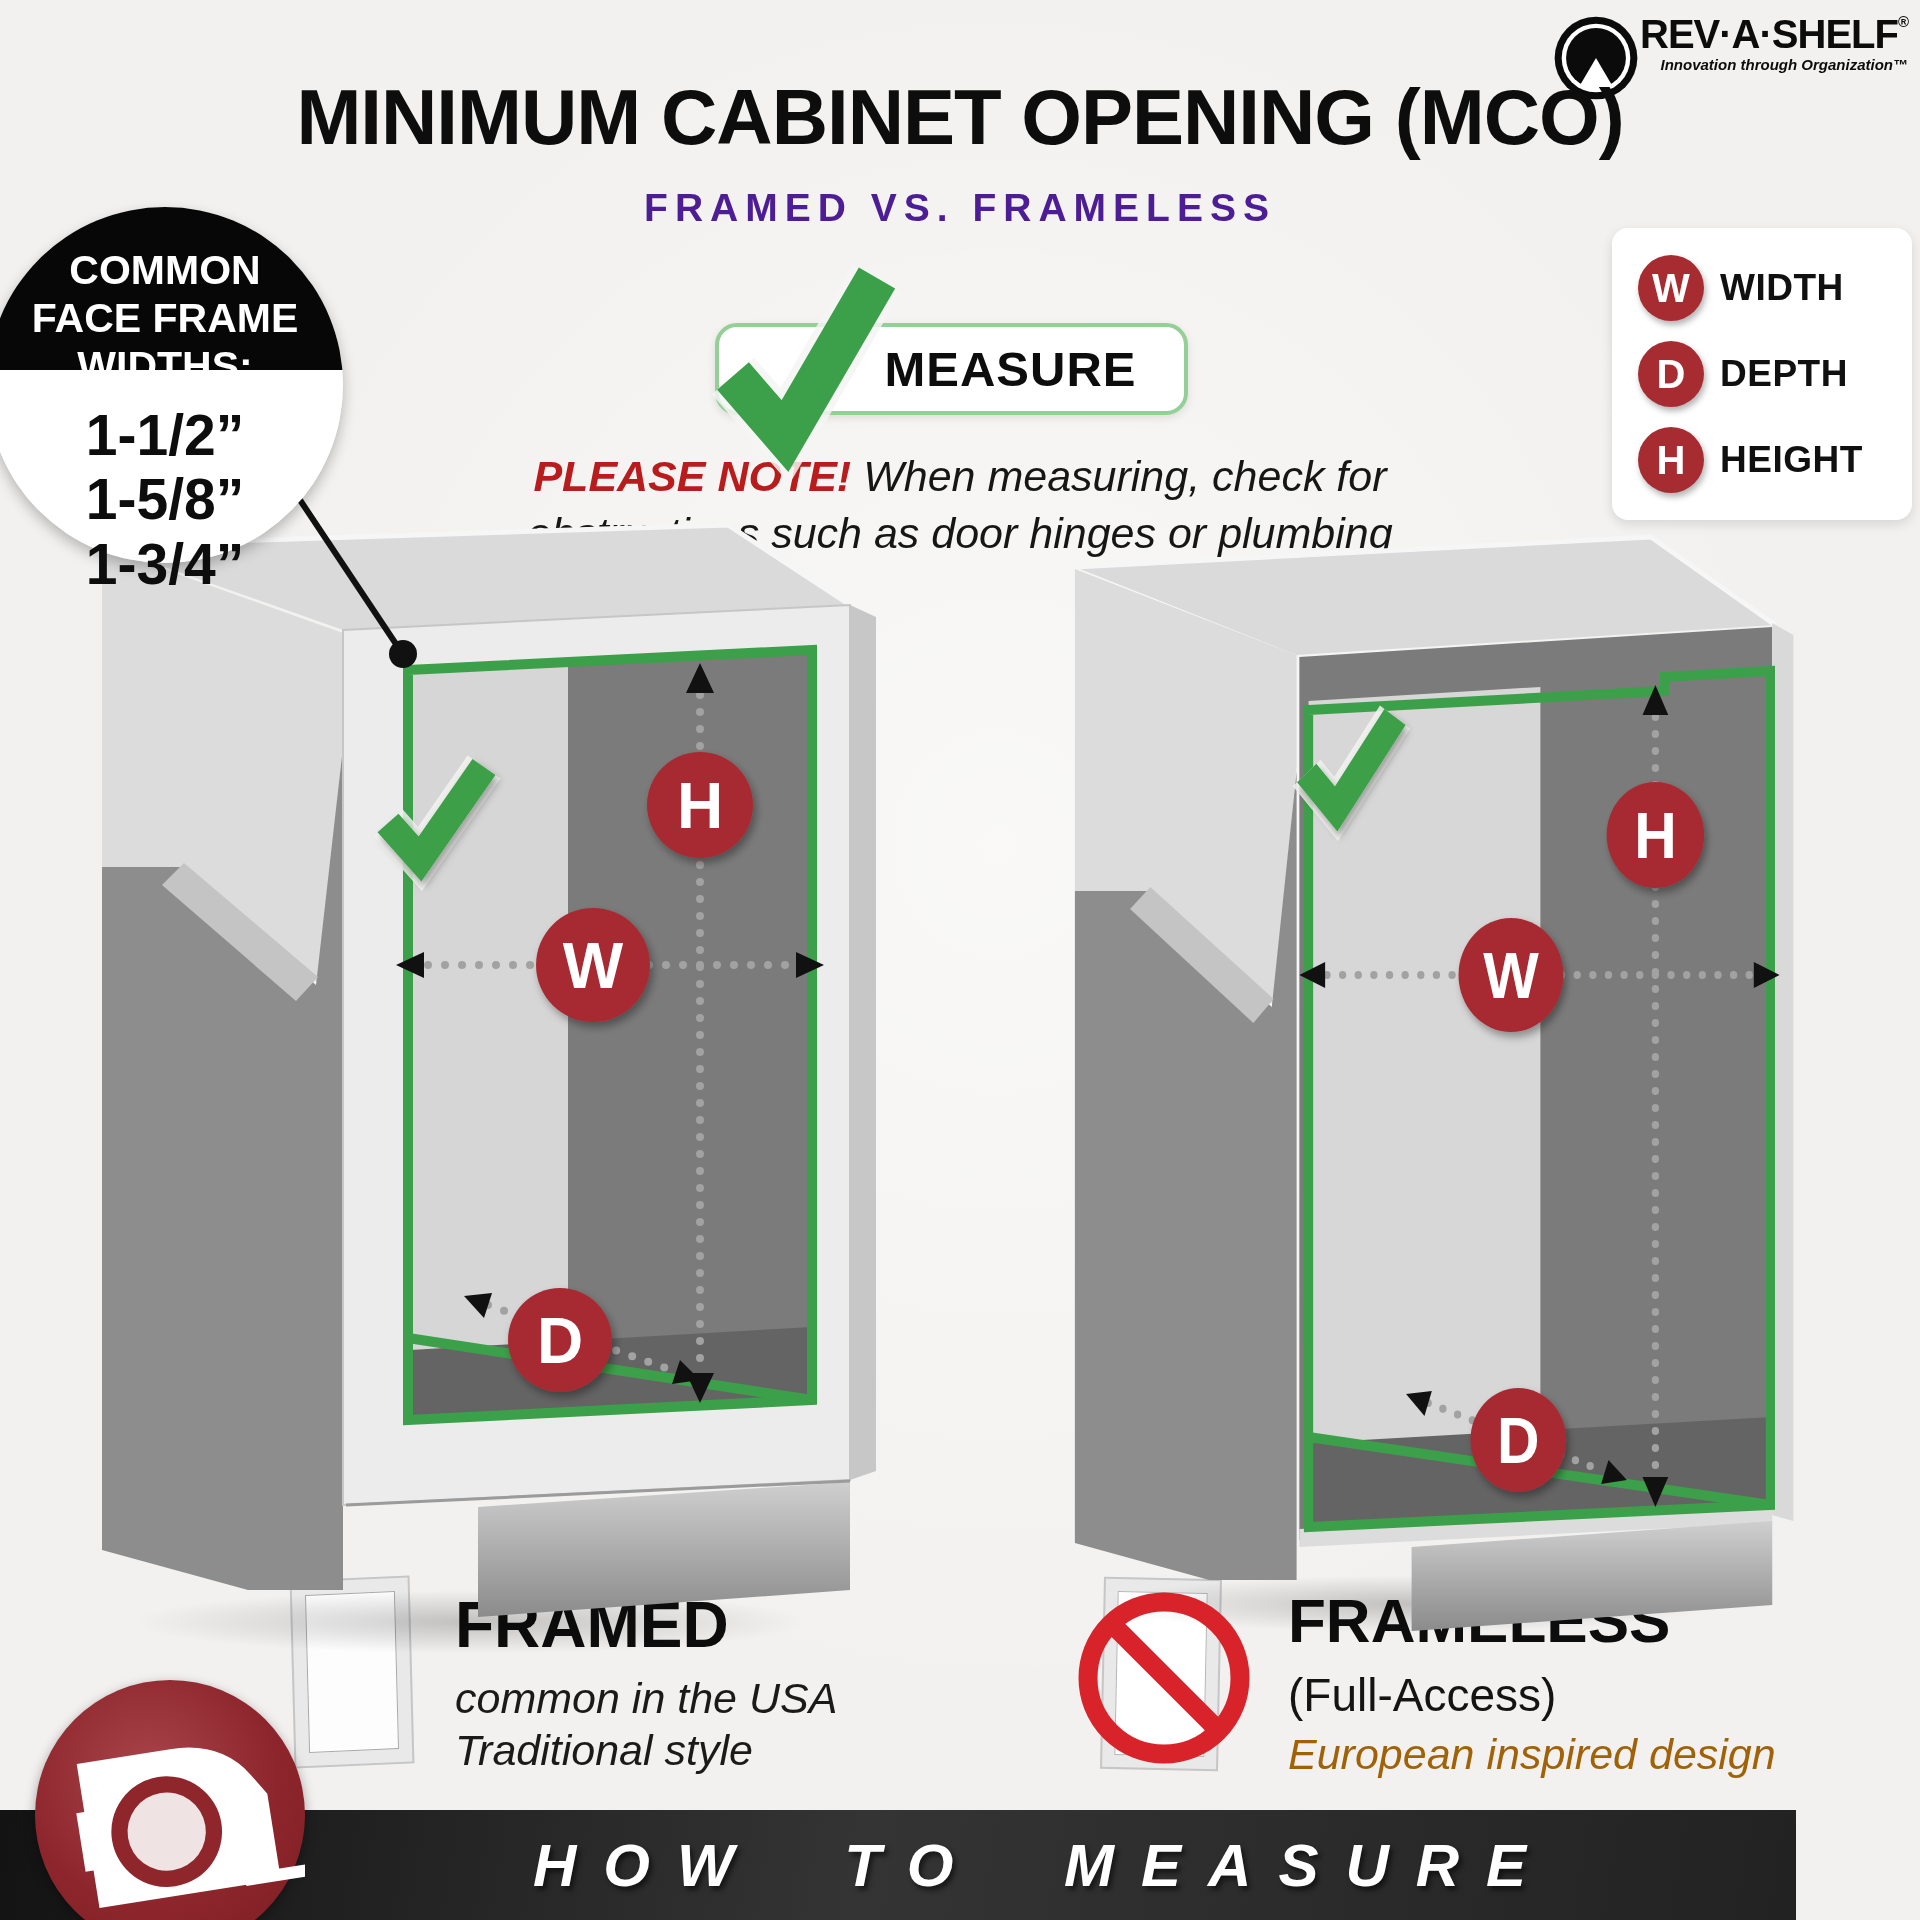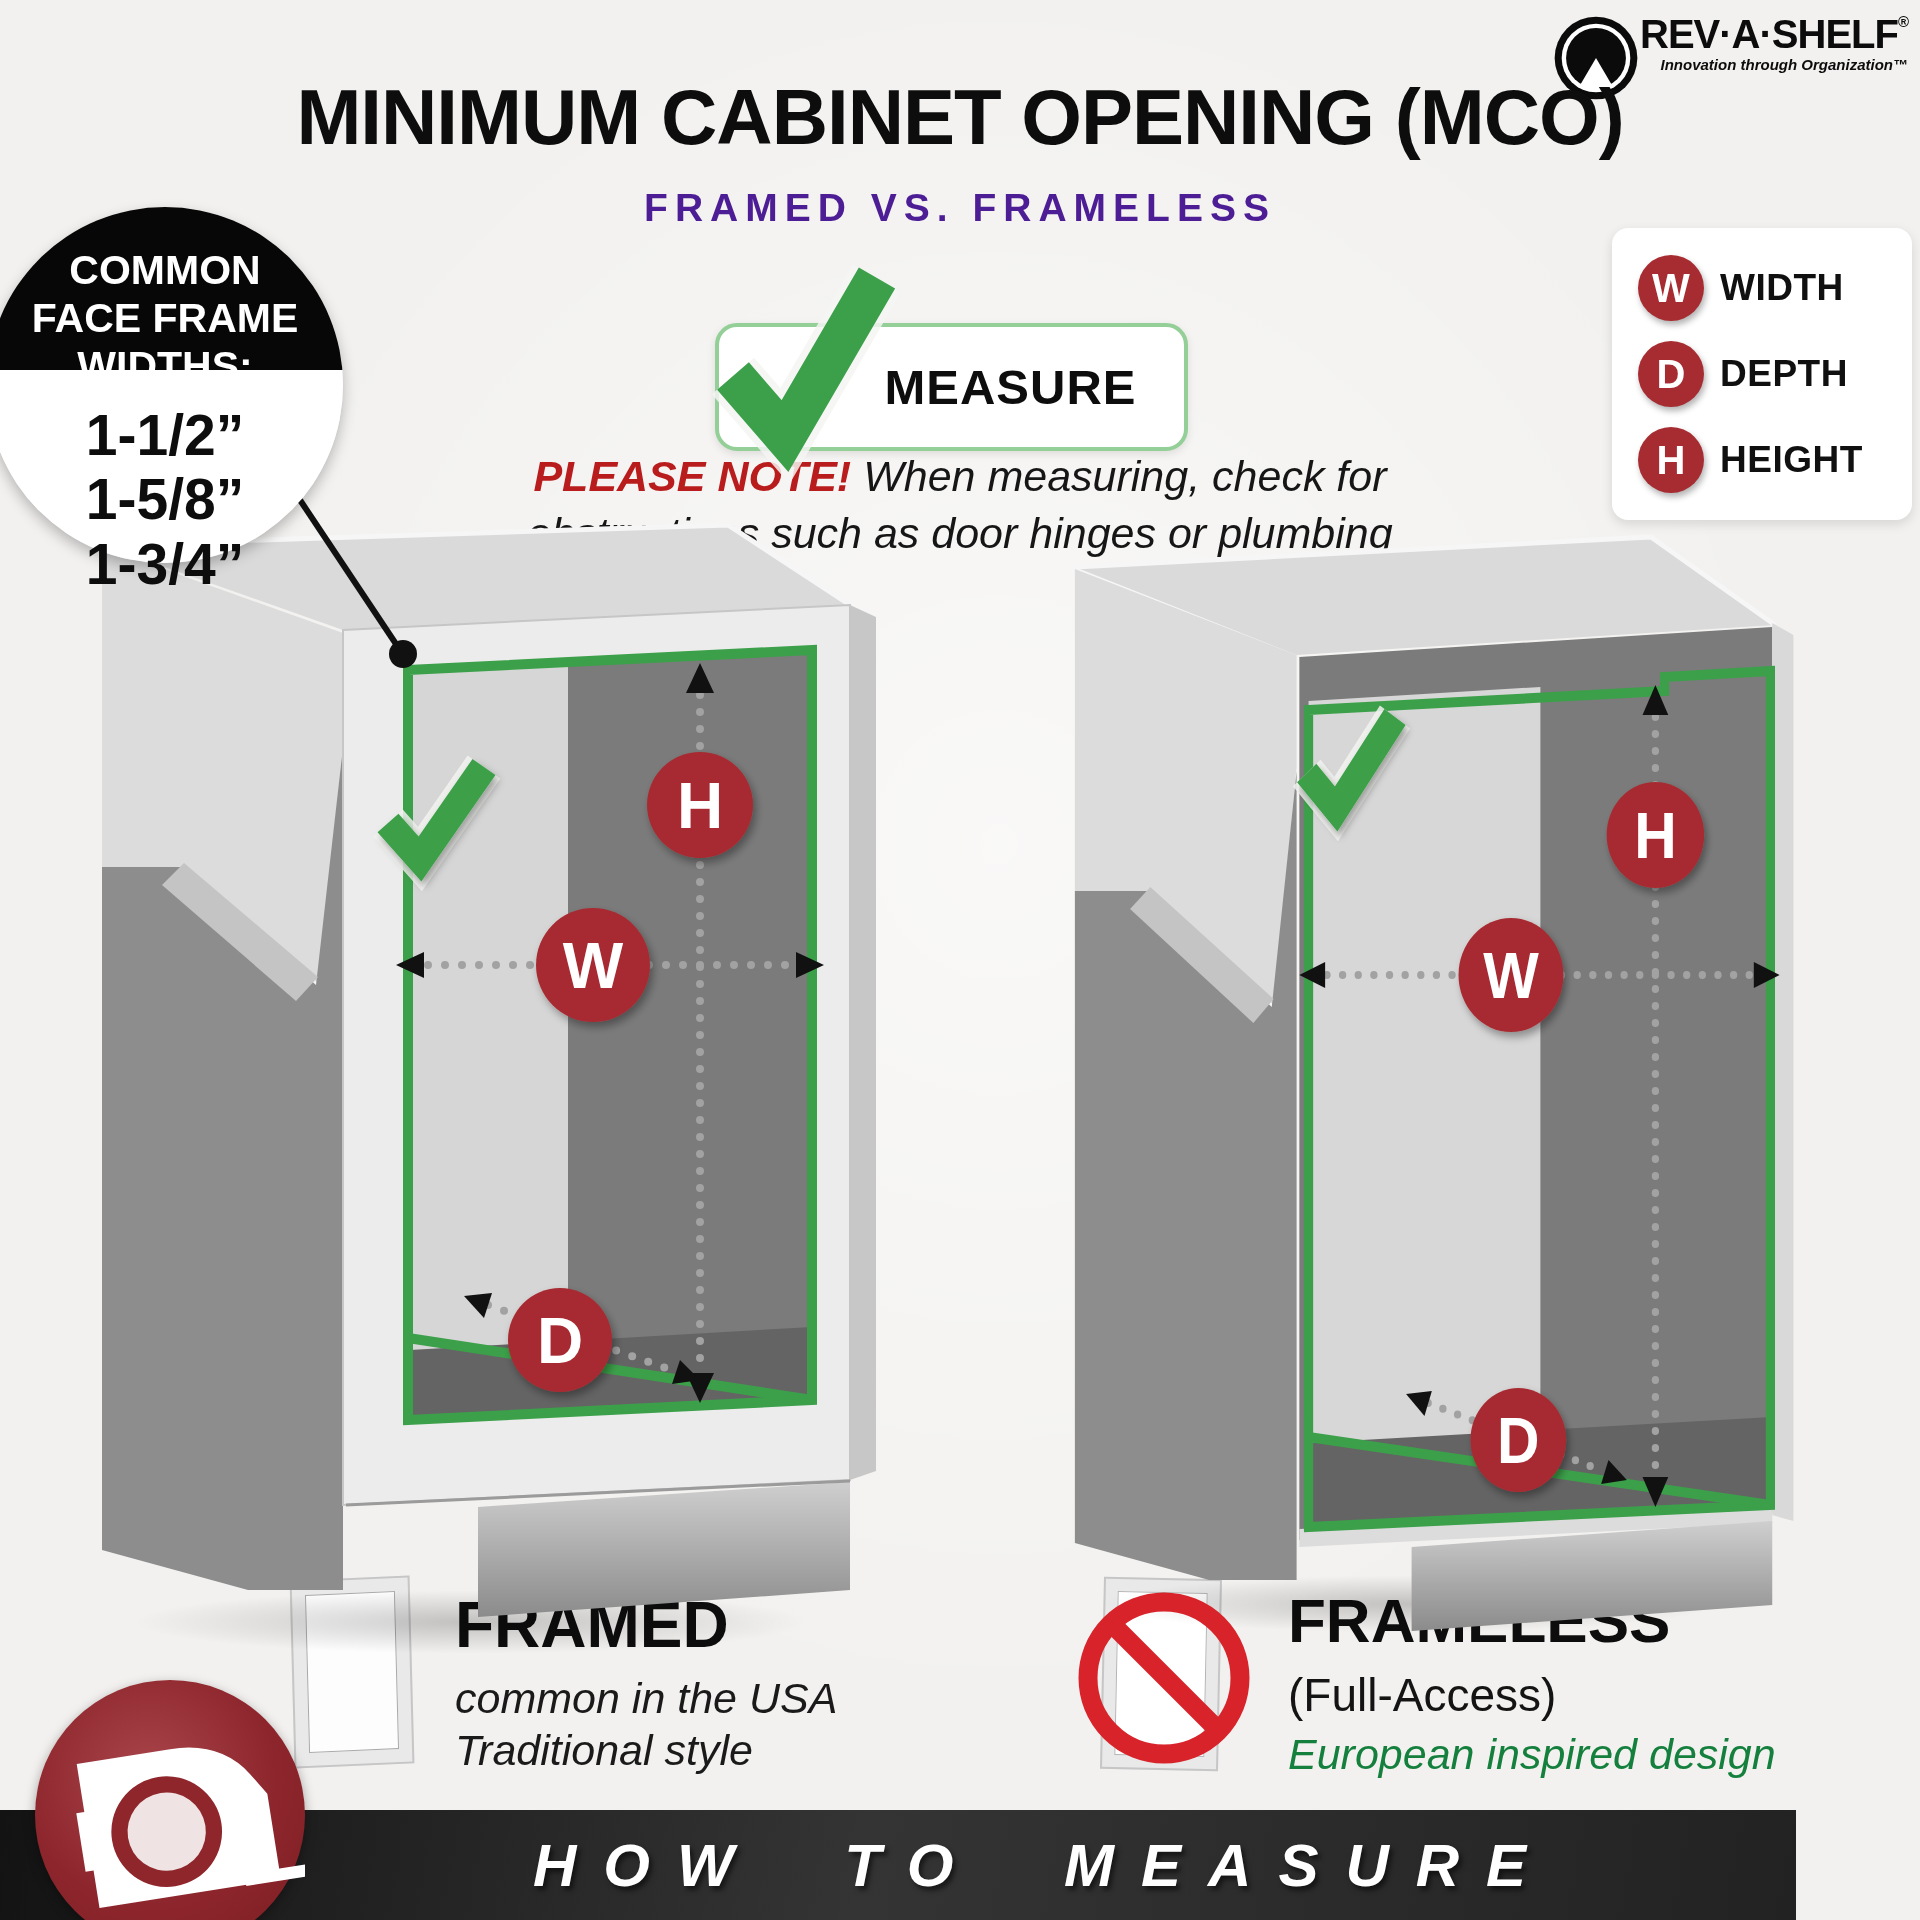--- a/index.html
+++ b/index.html
@@ -32,21 +32,21 @@
     left:-13px;top:207px;width:356px;height:356px;border-radius:50%;
     background:linear-gradient(180deg,#070707 0 45.8%,#ffffff 45.8% 100%);
     box-shadow:0 6px 14px rgba(0,0,0,.25);
     text-align:center;z-index:30;
   }
   .badge-heading{padding-top:40px;color:#fff;font-weight:800;font-size:41px;line-height:1.17;}
   .badge-widths{margin-top:12px;color:#0d0d0d;font-weight:800;font-size:57px;line-height:1.13;}
 
   
   .measure-box{
-    left:715px;top:323px;width:473px;height:128px;background:#ffffff;
+    left:715px;top:323px;width:473px;height:92px;background:#ffffff;
     border:4px solid #93cf97;border-radius:22px;box-sizing:border-box;
     display:flex;align-items:center;justify-content:center;padding-left:118px;
     box-shadow:0 3px 8px rgba(0,0,0,.10);
   }
   .measure-label{font-size:49px;font-weight:800;letter-spacing:1px;color:#0d0d0d;}
   .measure-check{left:695px;top:248px;width:215px;height:230px;overflow:visible;z-index:5;}
 
   .note{left:0;right:0;top:448px;text-align:center;font-style:italic;font-size:43px;line-height:1.32;color:#161616;}
   .note b{color:#b91c1c;font-weight:800;}
 
@@ -78,21 +78,21 @@
   .framed-icon .inner{position:absolute;inset:13px;background:#fdfdfd;border:1px solid #a9a9a9;}
   .frameless-icon{left:1102px;top:1578px;width:118px;height:192px;background:#e9e9e9;border:2px solid #c6c6c6;
     transform:rotate(1.2deg);box-sizing:border-box;}
   .frameless-icon .inner{position:absolute;inset:12px;background:#ffffff;border:1px solid #b5b5b5;}
   .prohibition{left:1058px;top:1578px;width:212px;height:212px;overflow:visible;z-index:6;}
 
   .framed-label{left:455px;top:1588px;font-size:64px;font-weight:900;color:#0d0d0d;letter-spacing:0px;}
   .framed-desc{left:455px;top:1672px;font-size:43px;font-style:italic;color:#1a1a1a;line-height:1.22;}
   .frameless-label{left:1288px;top:1585px;font-size:62px;font-weight:900;color:#0d0d0d;}
   .frameless-sub{left:1288px;top:1668px;font-size:46px;font-weight:400;color:#141414;}
-  .frameless-desc{left:1288px;top:1730px;font-size:43px;font-style:italic;color:#15803d;text-align:right;}
+  .frameless-desc{left:1288px;top:1730px;font-size:43px;font-style:italic;color:#a16207;text-align:right;}
 
   
   .banner{
     left:0;top:1810px;width:1796px;height:110px;
     background:linear-gradient(100deg,#131313 0%,#343434 48%,#222222 100%);
     display:flex;align-items:center;justify-content:center;z-index:20;
   }
   .banner-text{
     color:#fff;font-size:60px;font-weight:800;font-style:italic;
     letter-spacing:27px;word-spacing:40px;padding-left:290px;

